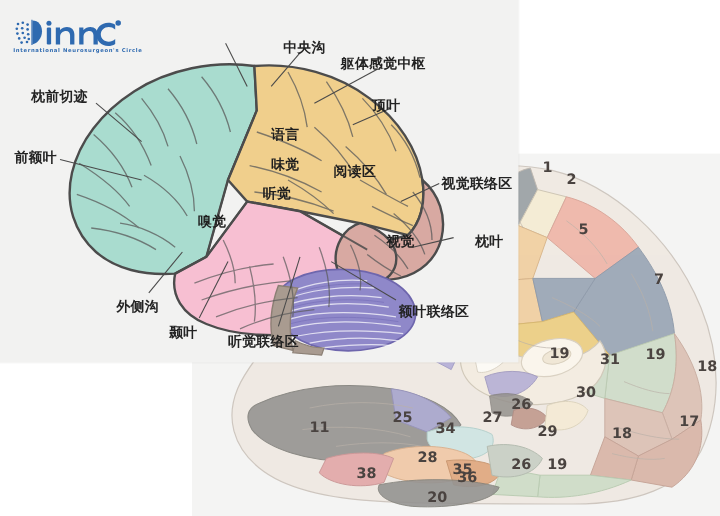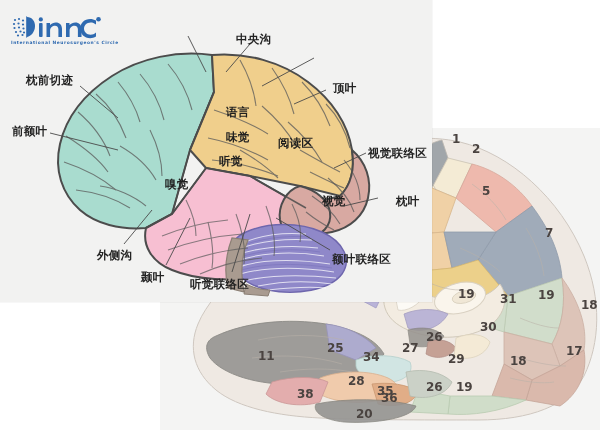--- a/index.html
+++ b/index.html
@@ -318,22 +318,23 @@
           <path d="M36.5 23 L36.5 9 L40 9 L40 11 C41.6 9.2 43.6 8.4 45.8 8.4 C49.6 8.4 52 10.8 52 14.8 L52 23 L48.4 23 L48.4 15.6 C48.4 13.2 47.2 11.8 45 11.8 C42.6 11.8 40.1 13.6 40.1 16.6 L40.1 23 Z"></path>
           <path d="M56 23 L56 9 L59.5 9 L59.5 11 C61.1 9.2 63.1 8.4 65.3 8.4 C69.1 8.4 71.5 10.8 71.5 14.8 L71.5 23 L67.9 23 L67.9 15.6 C67.9 13.2 66.7 11.8 64.5 11.8 C62.1 11.8 59.6 13.6 59.6 16.6 L59.6 23 Z"></path>
           <path d="M88 12.6 C86.4 11 84.6 10.4 82.6 10.4 C78.8 10.4 76 13.2 76 16.6 C76 20 78.8 22.8 82.6 22.8 C84.6 22.8 86.4 22.1 88 20.6 L88 24.6 C86.2 25.8 84.2 26.3 82.2 26.3 C76.4 26.3 72.2 22.1 72.2 16.6 C72.2 11.1 76.4 6.9 82.2 6.9 C84.2 6.9 86.2 7.4 88 8.6 Z" transform="translate(-2,-2) scale(1)"></path>
           <circle cx="88.5" cy="5.2" r="2.3"></circle>
         </g>
       </svg>
       <div class="logo-sub">International  Neurosurgeon's  Circle</div>
     </div>
 
     <div class="lbl" style="left:236px;top:32px;">中央沟</div>
+    <div class="lbl" style="left:284px;top:46px;">躯体感觉中枢</div>
     <div class="lbl" style="left:26px;top:73px;">枕前切迹</div>
-    <div class="lbl" style="left:333px;top:81px;text-align:center;">顶叶</div>
+    <div class="lbl" style="left:310px;top:81px;text-align:center;">顶叶</div>
     <div class="lbl" style="left:12px;top:124px;">前额叶</div>
     <div class="lbl" style="left:368px;top:146px;">视觉联络区</div>
     <div class="lbl" style="left:396px;top:194px;">枕叶</div>
     <div class="lbl" style="left:97px;top:248px;">外侧沟</div>
     <div class="lbl" style="left:141px;top:270px;">颞叶</div>
     <div class="lbl" style="left:190px;top:277px;">听觉联络区</div>
     <div class="lbl" style="left:332px;top:252px;">额叶联络区</div>
 
     <div class="lbl inner" style="left:226px;top:105px;">语言</div>
     <div class="lbl inner" style="left:226px;top:130px;">味觉</div>

